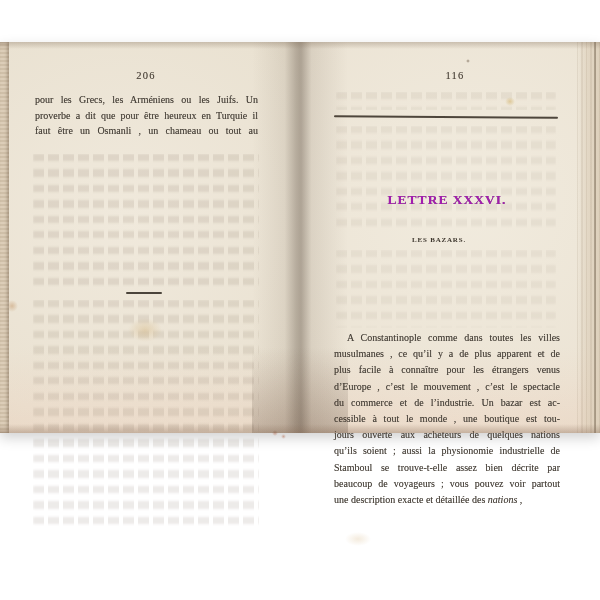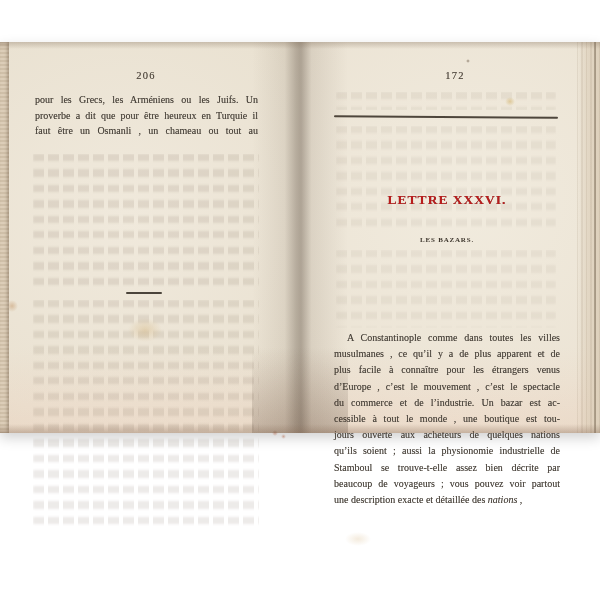--- a/index.html
+++ b/index.html
@@ -50,23 +50,23 @@
   .para-right .lines > .tline:first-child { text-indent:13px; }
   .lastline { text-align:left; white-space:nowrap; }
   .em { font-style:italic; }
 
   .divider { position:absolute; left:126px; top:250px; width:36px; height:2px;
              background:#4b443b; border-radius:1px; }
   .head-rule { position:absolute; left:334px; top:74px; width:224px; height:2.2px;
              background:#4e463c; transform:rotate(0.35deg); border-radius:1px; }
 
   .letter-heading { position:absolute; left:335px; top:150px; width:224px; text-align:center;
-             font-size:13.5px; font-weight:bold; letter-spacing:1px; color:#b91c1c;
+             font-size:13.5px; font-weight:bold; letter-spacing:1px; color:#a21caf;
              text-shadow:0 0 0.4px rgba(57,51,43,0.6); }
-  .section-heading { position:absolute; left:335px; top:194px; width:224px; text-align:center;
+  .section-heading { position:absolute; left:327px; top:194px; width:224px; text-align:center;
              font-size:7px; font-weight:bold; letter-spacing:0.8px; color:#3e372e; }
   .dateline { position:absolute; left:335px; top:243px; width:176px; text-align:right;
              font-size:8.5px; font-style:italic; color:#4d463c; }
 
   
   .bleed { position:absolute;
            background: repeating-linear-gradient(to bottom, rgba(125,108,88,0.17) 0 7px, rgba(0,0,0,0) 7px 15.5px);
            -webkit-mask-image: repeating-linear-gradient(90deg, #000 0 11px, rgba(0,0,0,0) 11px 15px);
            mask-image: repeating-linear-gradient(90deg, #000 0 11px, rgba(0,0,0,0) 11px 15px);
            filter: blur(0.8px); }
@@ -122,21 +122,21 @@
     <div class="para para-left ink">
       <div class="lines">
           <div class="tline">pour les Grecs, les Arméniens ou les Juifs. Un</div>
           <div class="tline">proverbe a dit que pour être heureux en Turquie il</div>
           <div class="tline">faut être un Osmanli , un chameau ou tout au</div>
         </div>
     </div>
 
     <div class="divider"></div>
 
-    <div class="pagenum pn-right ink">172</div>
+    <div class="pagenum pn-right ink">116</div>
 
     <div class="head-rule"></div>
 
     <div class="letter-heading">LETTRE XXXVI.</div>
 
     <div class="section-heading">LES BAZARS.</div>
 
 
     <div class="para para-right ink">
       <div class="lines">

